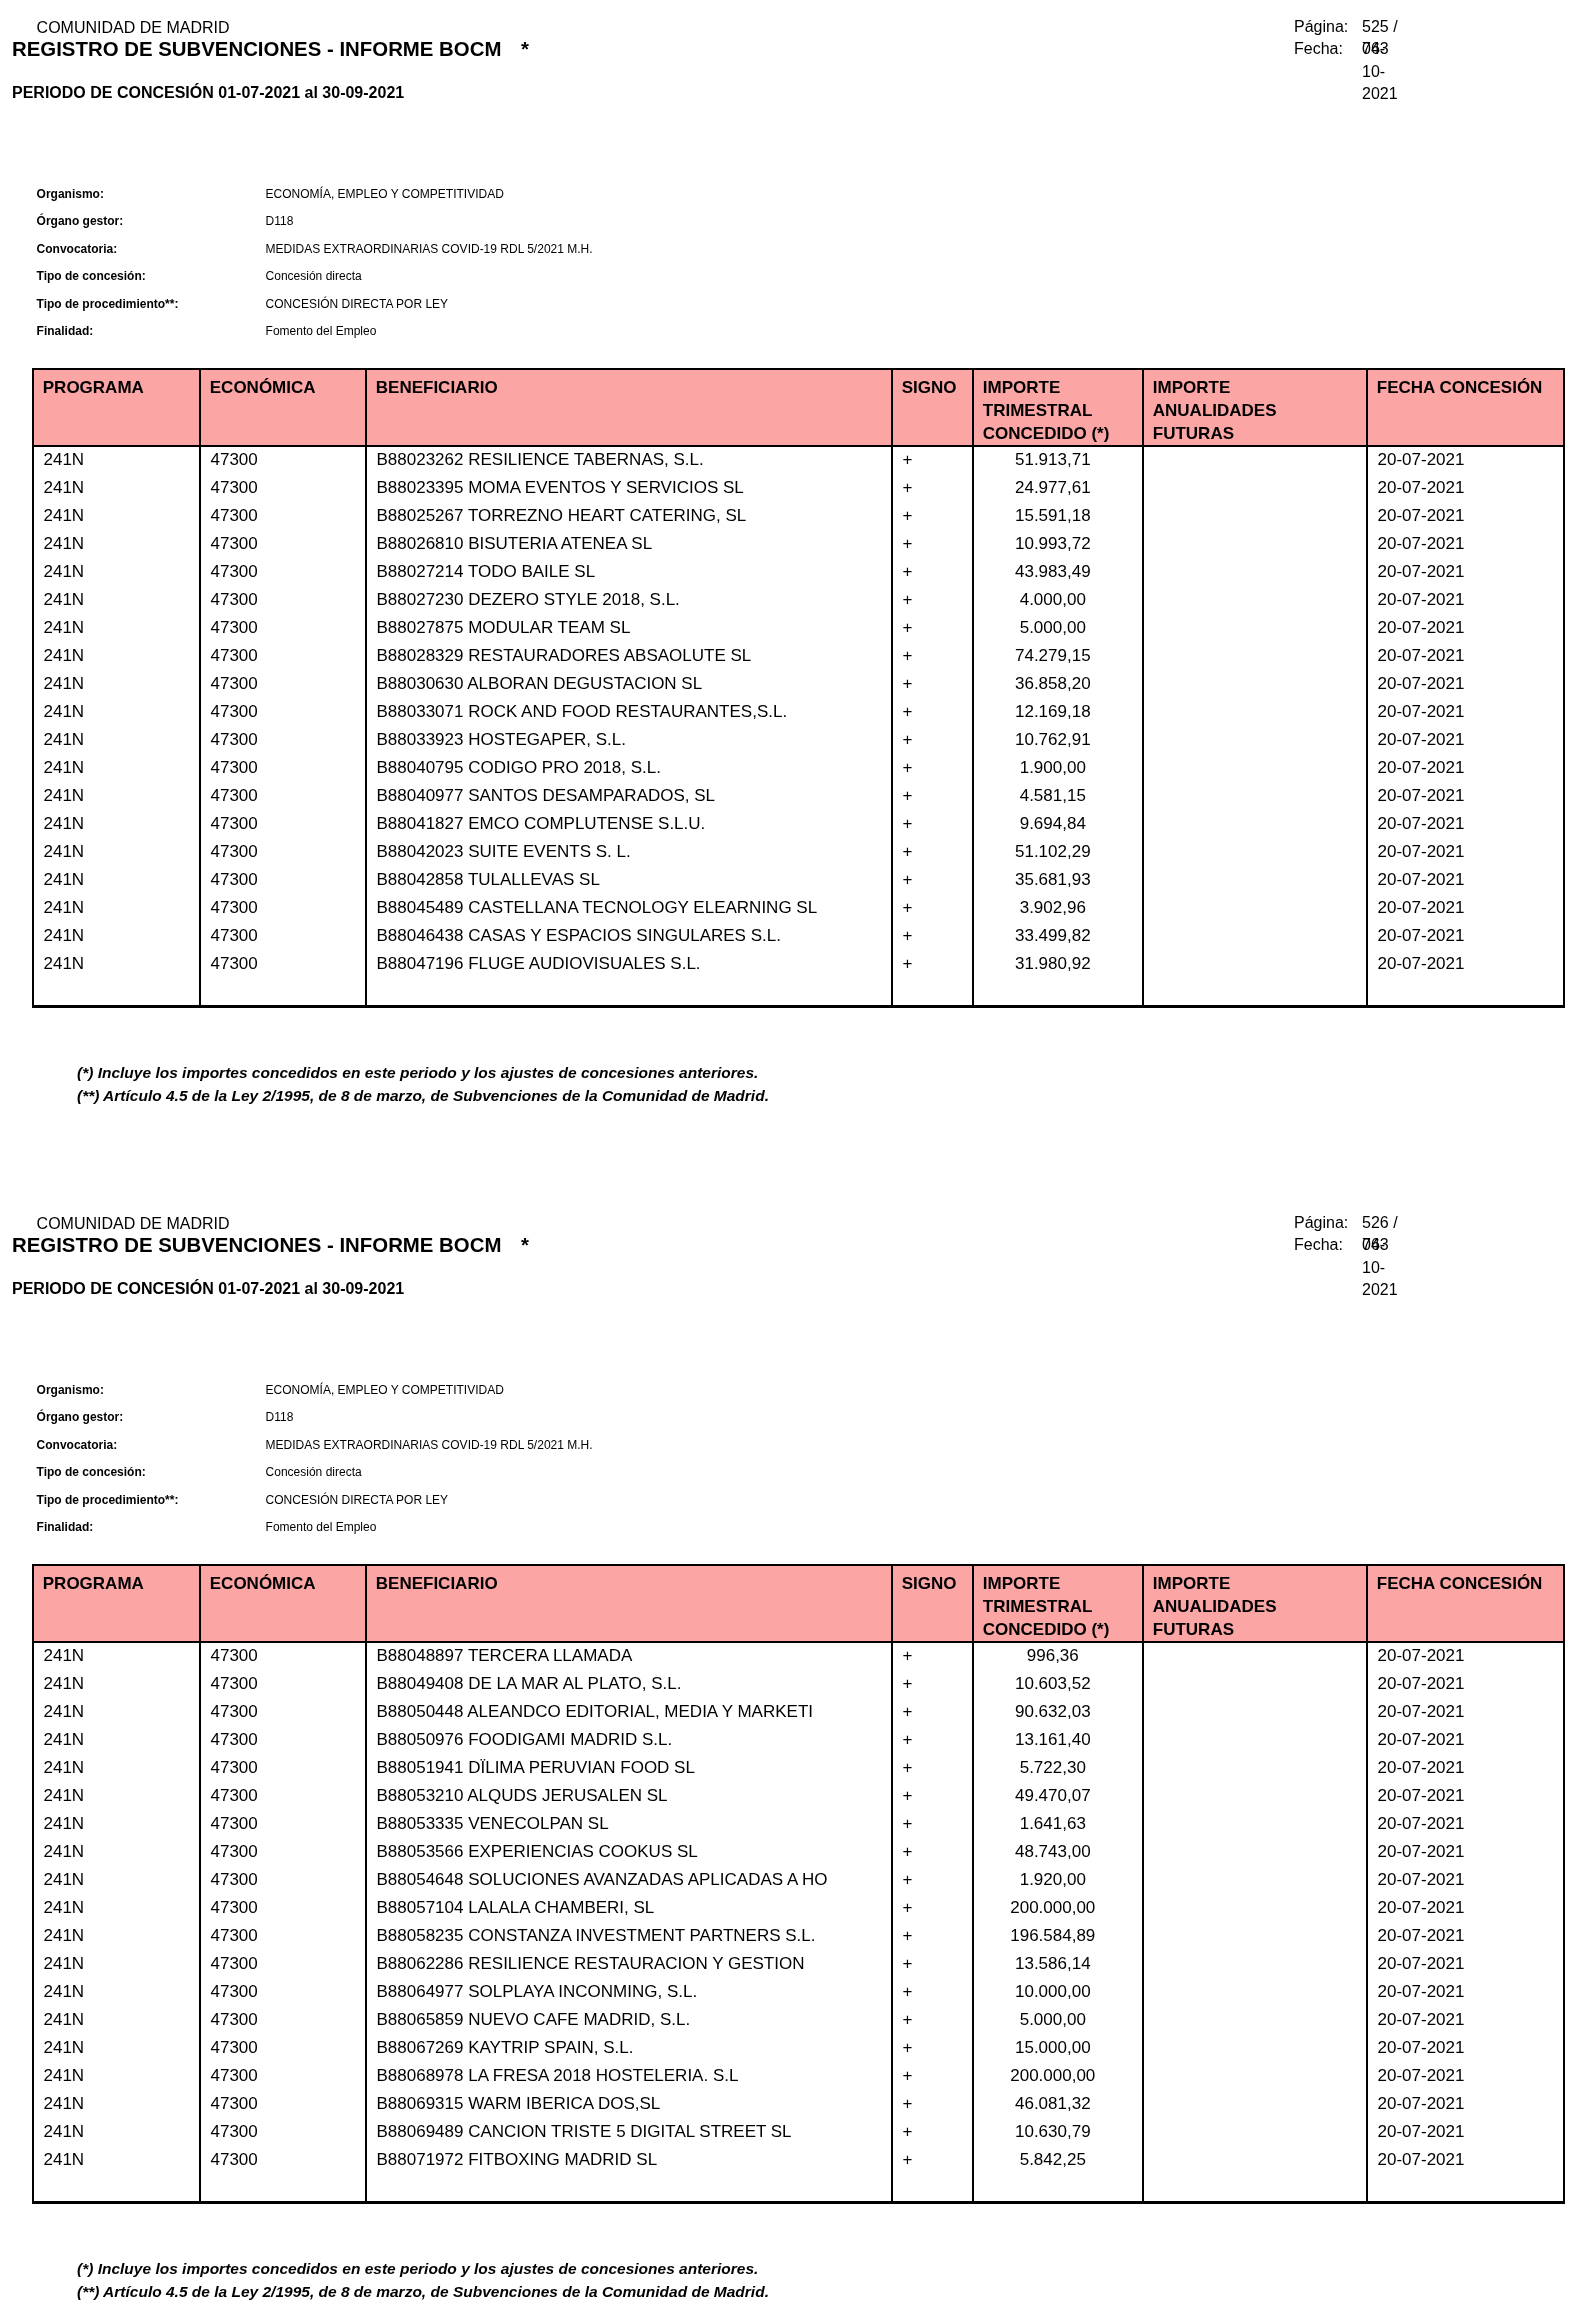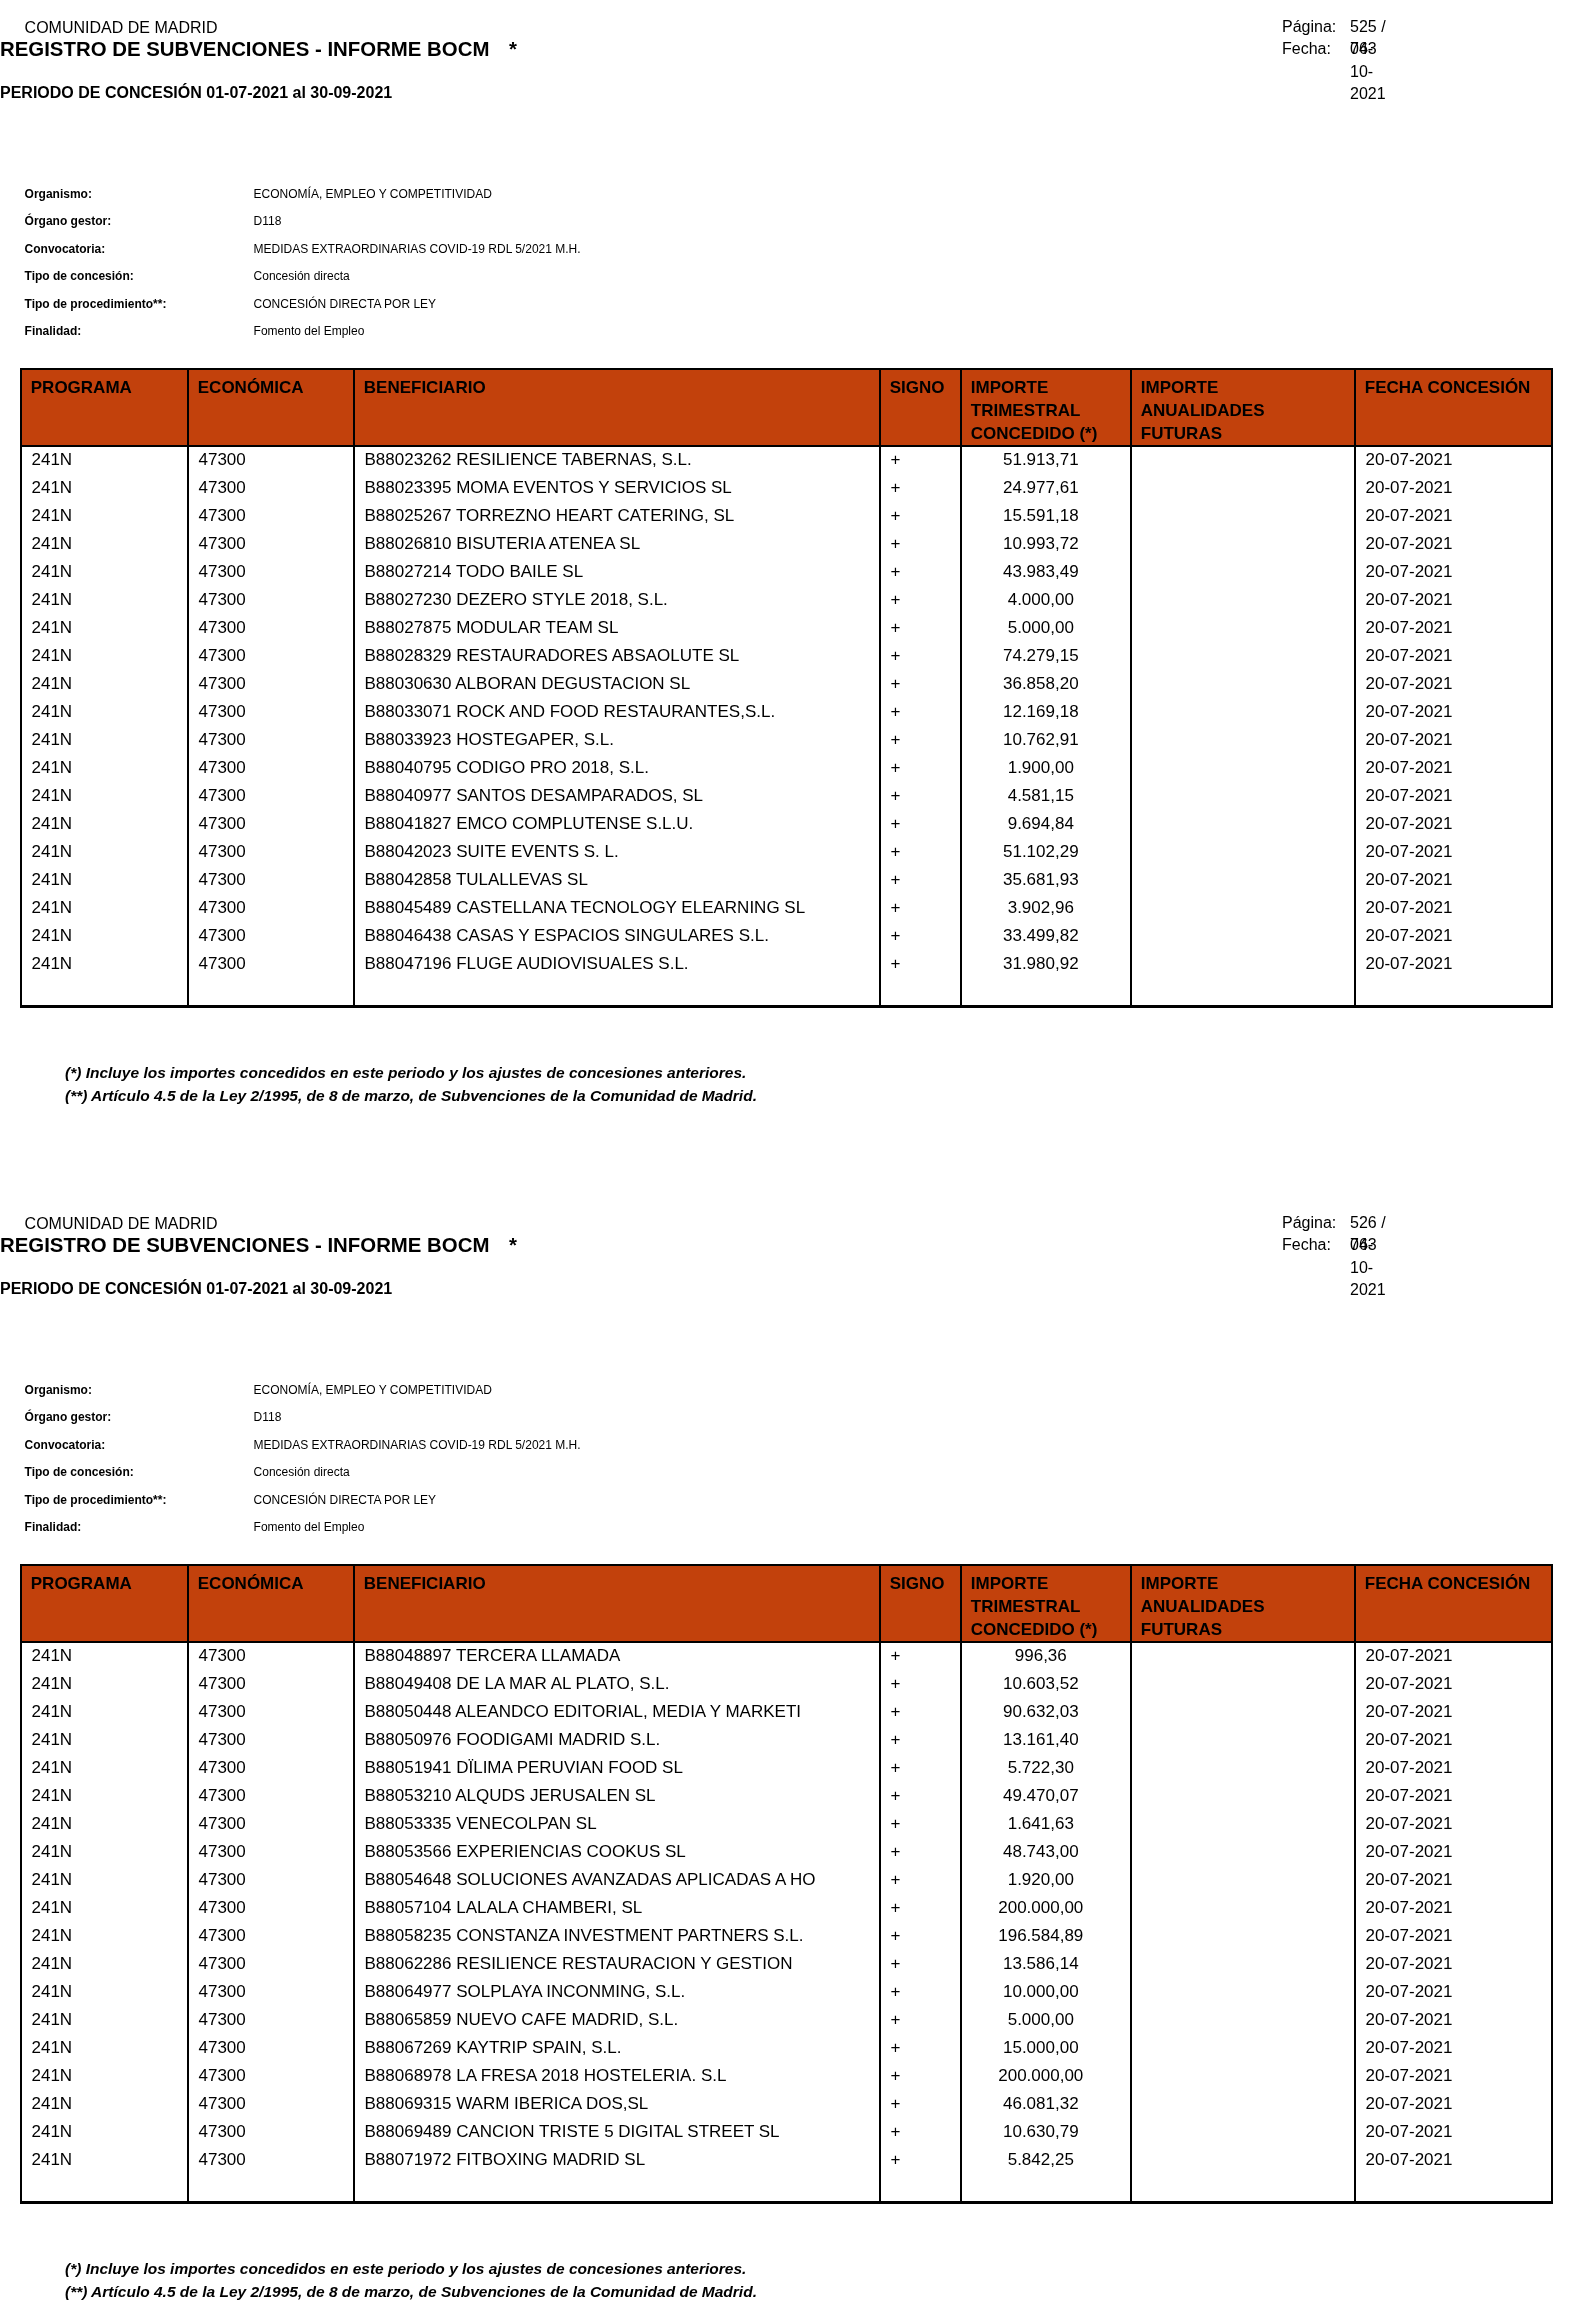--- a/index.html
+++ b/index.html
@@ -3,21 +3,21 @@
 <meta charset="utf-8">
 <style>
   html, body { margin: 0; padding: 0; }
   body {
     width: 1573px; height: 2319px;
     background: #ffffff;
     color: #000000;
     font-family: "Liberation Sans", sans-serif;
     position: relative;
   }
-  .page { position: absolute; left: 0; width: 1277px; height: 1159px; }
+  .page { position: absolute; left: 12px; width: 1277px; height: 1159px; }
   .page.p1 { top: 0; }
   .page.p2 { top: 1196px; }
 
   .org-header {
     position: absolute; left: 24.6px; top: 17px;
     font-size: 16px; line-height: 21px;
   }
   .page-info {
     position: absolute; left: 1282px; top: 15.5px;
     font-size: 16px;
@@ -40,21 +40,21 @@
 
   table.grants {
     position: absolute; left: 19.7px; top: 368px;
     width: 1531px;
     border-collapse: collapse; table-layout: fixed;
     font-size: 17px;
   }
   table.grants, table.grants th, table.grants td { border: 2.1px solid #000000; }
   table.grants { border-top: 2.8px solid #000000; border-bottom: 3.5px solid #000000; }
   table.grants thead th {
-    background: #c2410c;
+    background: #fca5a5;
     border-bottom: 2.8px solid #000000;
     height: 72px; box-sizing: border-box;
     vertical-align: top; text-align: left;
     padding: 5.6px 2.8px 0 9.1px;
     font-size: 17px; font-weight: bold; line-height: 23px;
     white-space: pre-line;
   }
   table.grants tbody td {
     height: 28px; box-sizing: border-box;
     padding: 0 0 0 9.8px;

